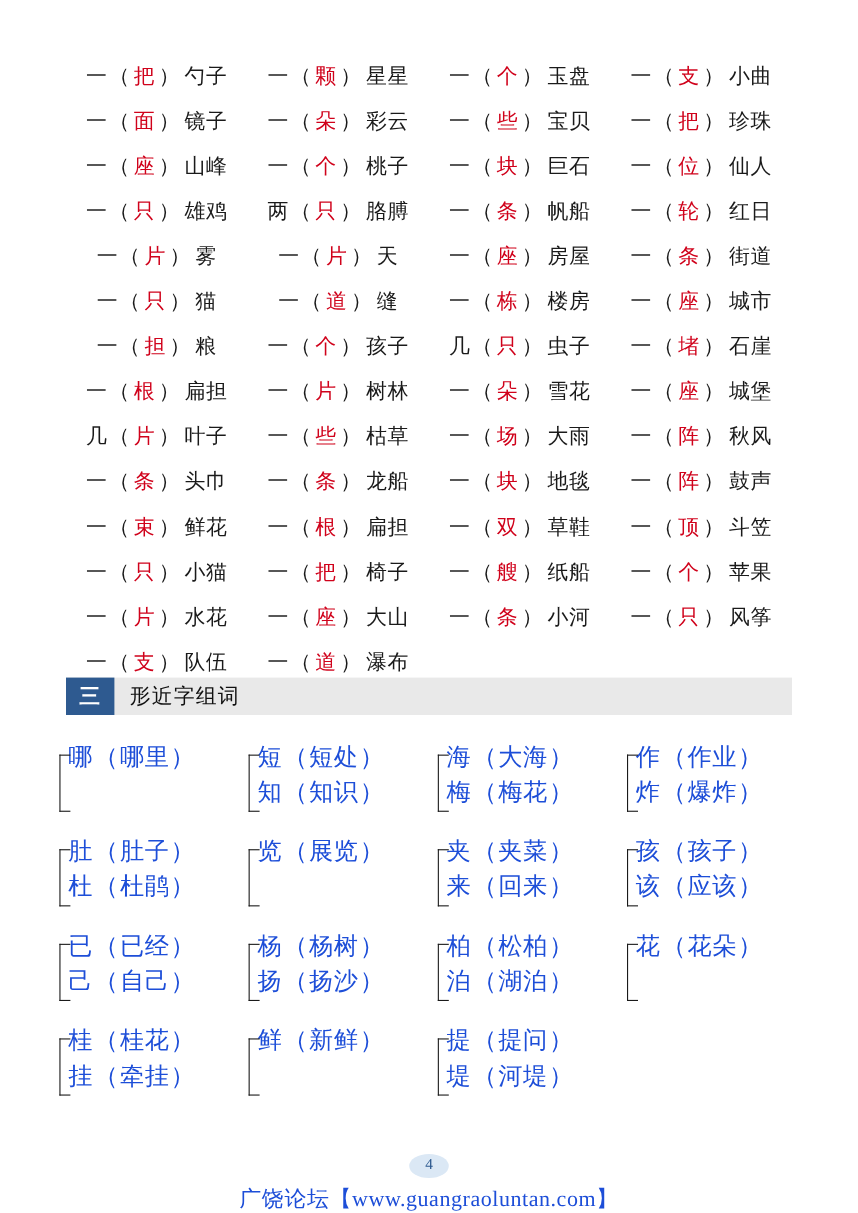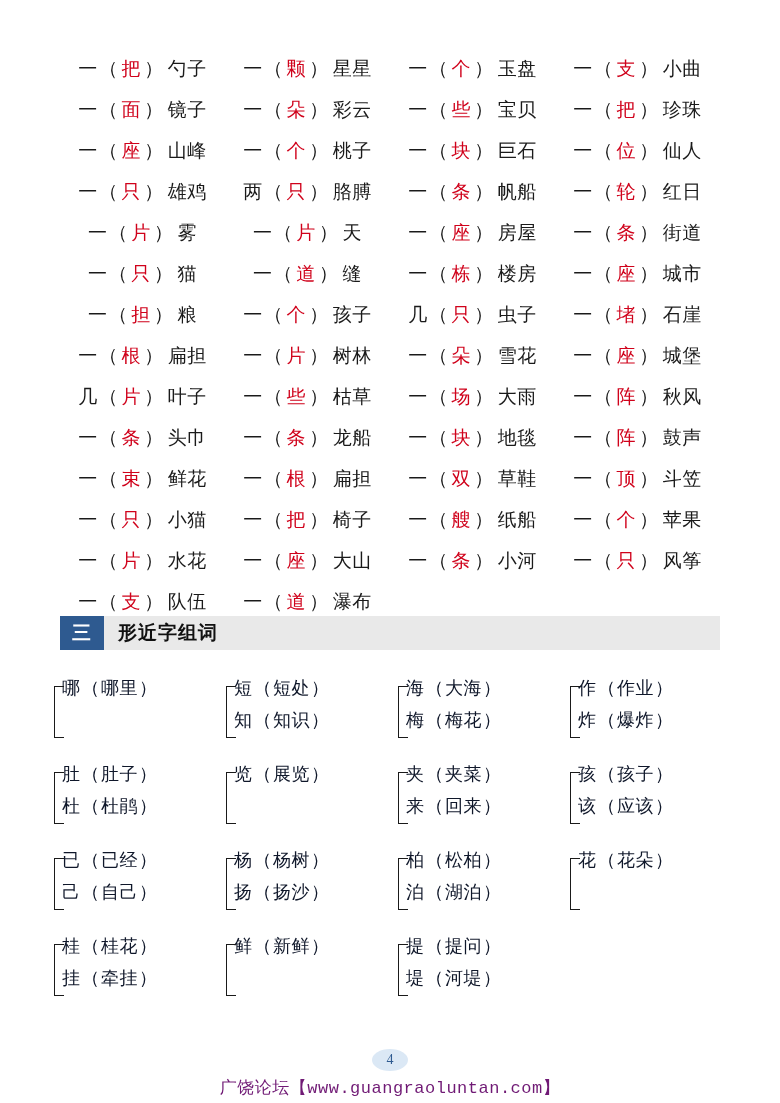--- a/index.html
+++ b/index.html
@@ -77,21 +77,21 @@
     font-size: 19px;
     display: flex;
     align-items: center;
     justify-content: center;
     font-weight: bold;
     letter-spacing: 1px;
   }
   .section-title {
     font-size: 19px;
     color: #111111;
-    font-weight: bold;
+    font-weight: normal;
     margin-left: 14px;
     letter-spacing: 1px;
   }
 
   
   .sim-grid {
     position: absolute;
     top: 672px;
     left: 48px;
     width: 690px;
@@ -109,22 +109,22 @@
     position: absolute;
     left: 6px;
     top: 14px;
     width: 9px;
     height: 50px;
     border-left: 1.6px solid #1a1a1a;
     border-top: 1.6px solid #1a1a1a;
     border-bottom: 1.6px solid #1a1a1a;
   }
   .sim-line {
-    font-size: 18px;
-    color: #0f172a;
+    font-size: 22px;
+    color: #1d4ed8;
     line-height: 32px;
     white-space: nowrap;
     letter-spacing: 0.5px;
   }
   .sim-line .head {
     display: inline-block;
     min-width: 18px;
   }
   .sim-line .brk {
     margin: 0 1px;
@@ -144,25 +144,25 @@
     font-size: 14px;
     display: flex;
     align-items: center;
     justify-content: center;
   }
   .watermark {
     position: absolute;
     left: 50%;
     transform: translateX(-50%);
     top: 1076px;
-    font-size: 17px;
-    color: #701a75;
+    font-size: 20px;
+    color: #1d4ed8;
     letter-spacing: 0.5px;
     white-space: nowrap;
-    font-family: Liberation Mono, monospace;
+    font-family: Liberation Serif, serif;
   }
 </style>
 </head>
 <body>
 
 <div class="page">
 
   <div class="quant-grid">
       <div class="quant-cell">
         <span class="num">一</span>

